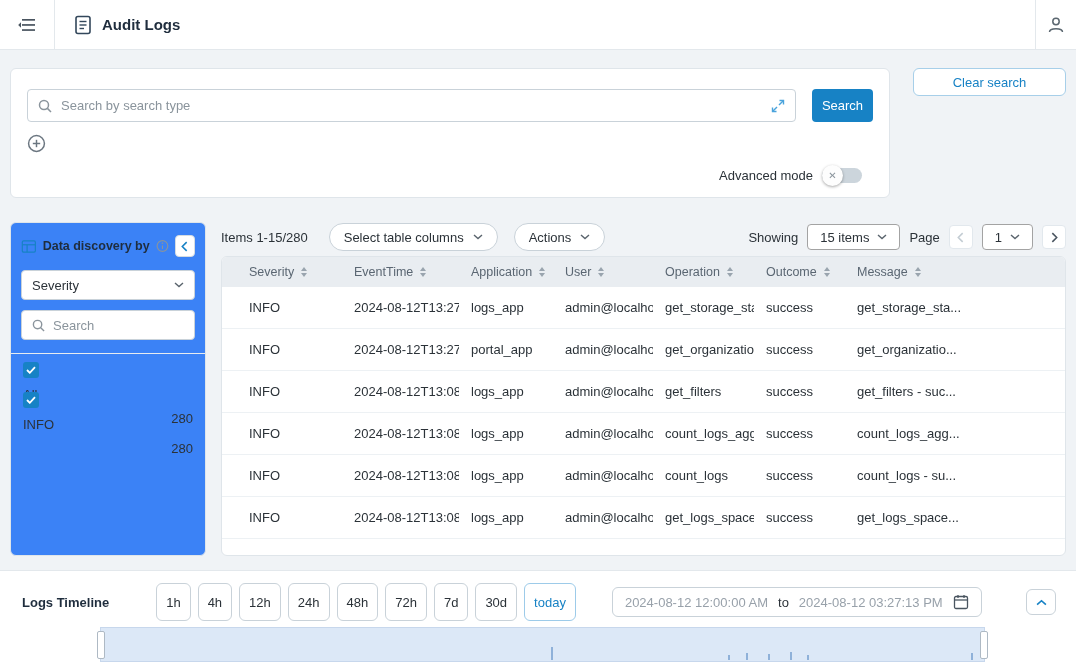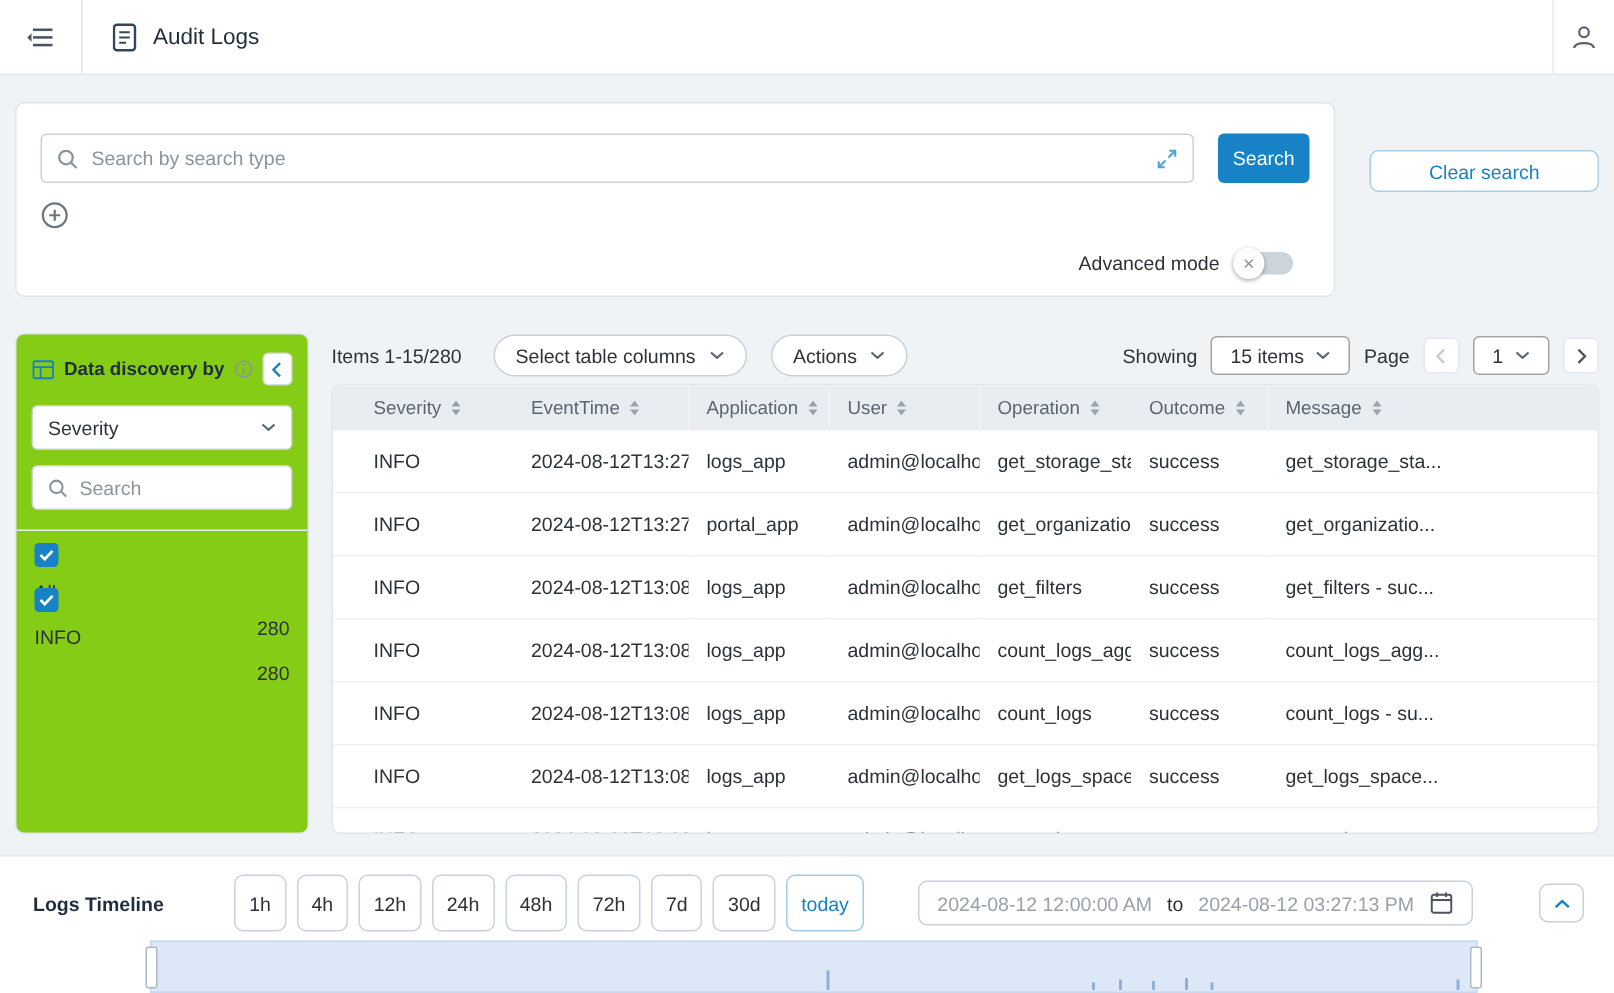--- a/index.html
+++ b/index.html
@@ -16,21 +16,21 @@
   
   .topbar {
     height: 50px; background: #fff; border-bottom: 1px solid #e3e8ec;
     display: flex; align-items: stretch;
   }
   .tb-menu {
     width: 55px; display: flex; align-items: center; justify-content: center;
     border-right: 1px solid #e3e8ec;
   }
   .tb-title-group { display: flex; align-items: center; gap: 10px; padding-left: 20px; flex: 1; }
-  .tb-title { font-size: 15px; font-weight: 400; color: #1f2d3d; }
+  .tb-title { font-size: 15px; font-weight: 700; color: #1f2d3d; }
   .tb-user {
     width: 41px; display: flex; align-items: center; justify-content: center;
     border-left: 1px solid #e3e8ec;
   }
 
   
   .search-row { display: flex; align-items: flex-start; margin: 18px 10px 0 10px; }
   .search-card {
     width: 880px; height: 130px; background: #fff;
     border: 1px solid #dfe5ea; border-radius: 6px;
@@ -58,28 +58,28 @@
   .toggle { width: 40px; height: 15px; background: #ccd5dc; border-radius: 8px; position: relative; }
   .toggle .knob {
     position: absolute; left: 0; top: -3px; width: 21px; height: 21px;
     background: #fdfdfd; border-radius: 50%; box-shadow: 0 1px 3px rgba(0,0,0,.35);
     display: flex; align-items: center; justify-content: center;
     font-size: 10px; color: #8a949c;
   }
   .clear-btn {
     margin-left: auto; width: 153px; height: 28px;
     border: 1px solid #a7cfe9; border-radius: 6px; background: #fff;
-    color: #1782c5; font-size: 13px; margin-top: 32px;
+    color: #1782c5; font-size: 13px;
   }
 
   
   .mid-row { display: flex; gap: 15px; margin: 24px 10px 0 10px; height: 334px; }
 
   .sidebar {
-    width: 196px; background: #84cc16; border: 1px solid #dfe5ea; border-radius: 6px;
+    width: 196px; background: #3b82f6; border: 1px solid #dfe5ea; border-radius: 6px;
     padding: 12px 10px; flex-shrink: 0;
   }
   .sb-head { display: flex; align-items: center; gap: 6px; }
   .sb-title { font-size: 12.5px; font-weight: 700; color: #1f2d3d; white-space: nowrap; }
   .sb-collapse {
     margin-left: auto; width: 22px; height: 22px; border: 1px solid #d5dce2; border-radius: 4px;
     display: flex; align-items: center; justify-content: center; background: #fff;
   }
   .sb-select {
     margin-top: 13px; height: 30px; border: 1px solid #c9d2d9; border-radius: 4px;

